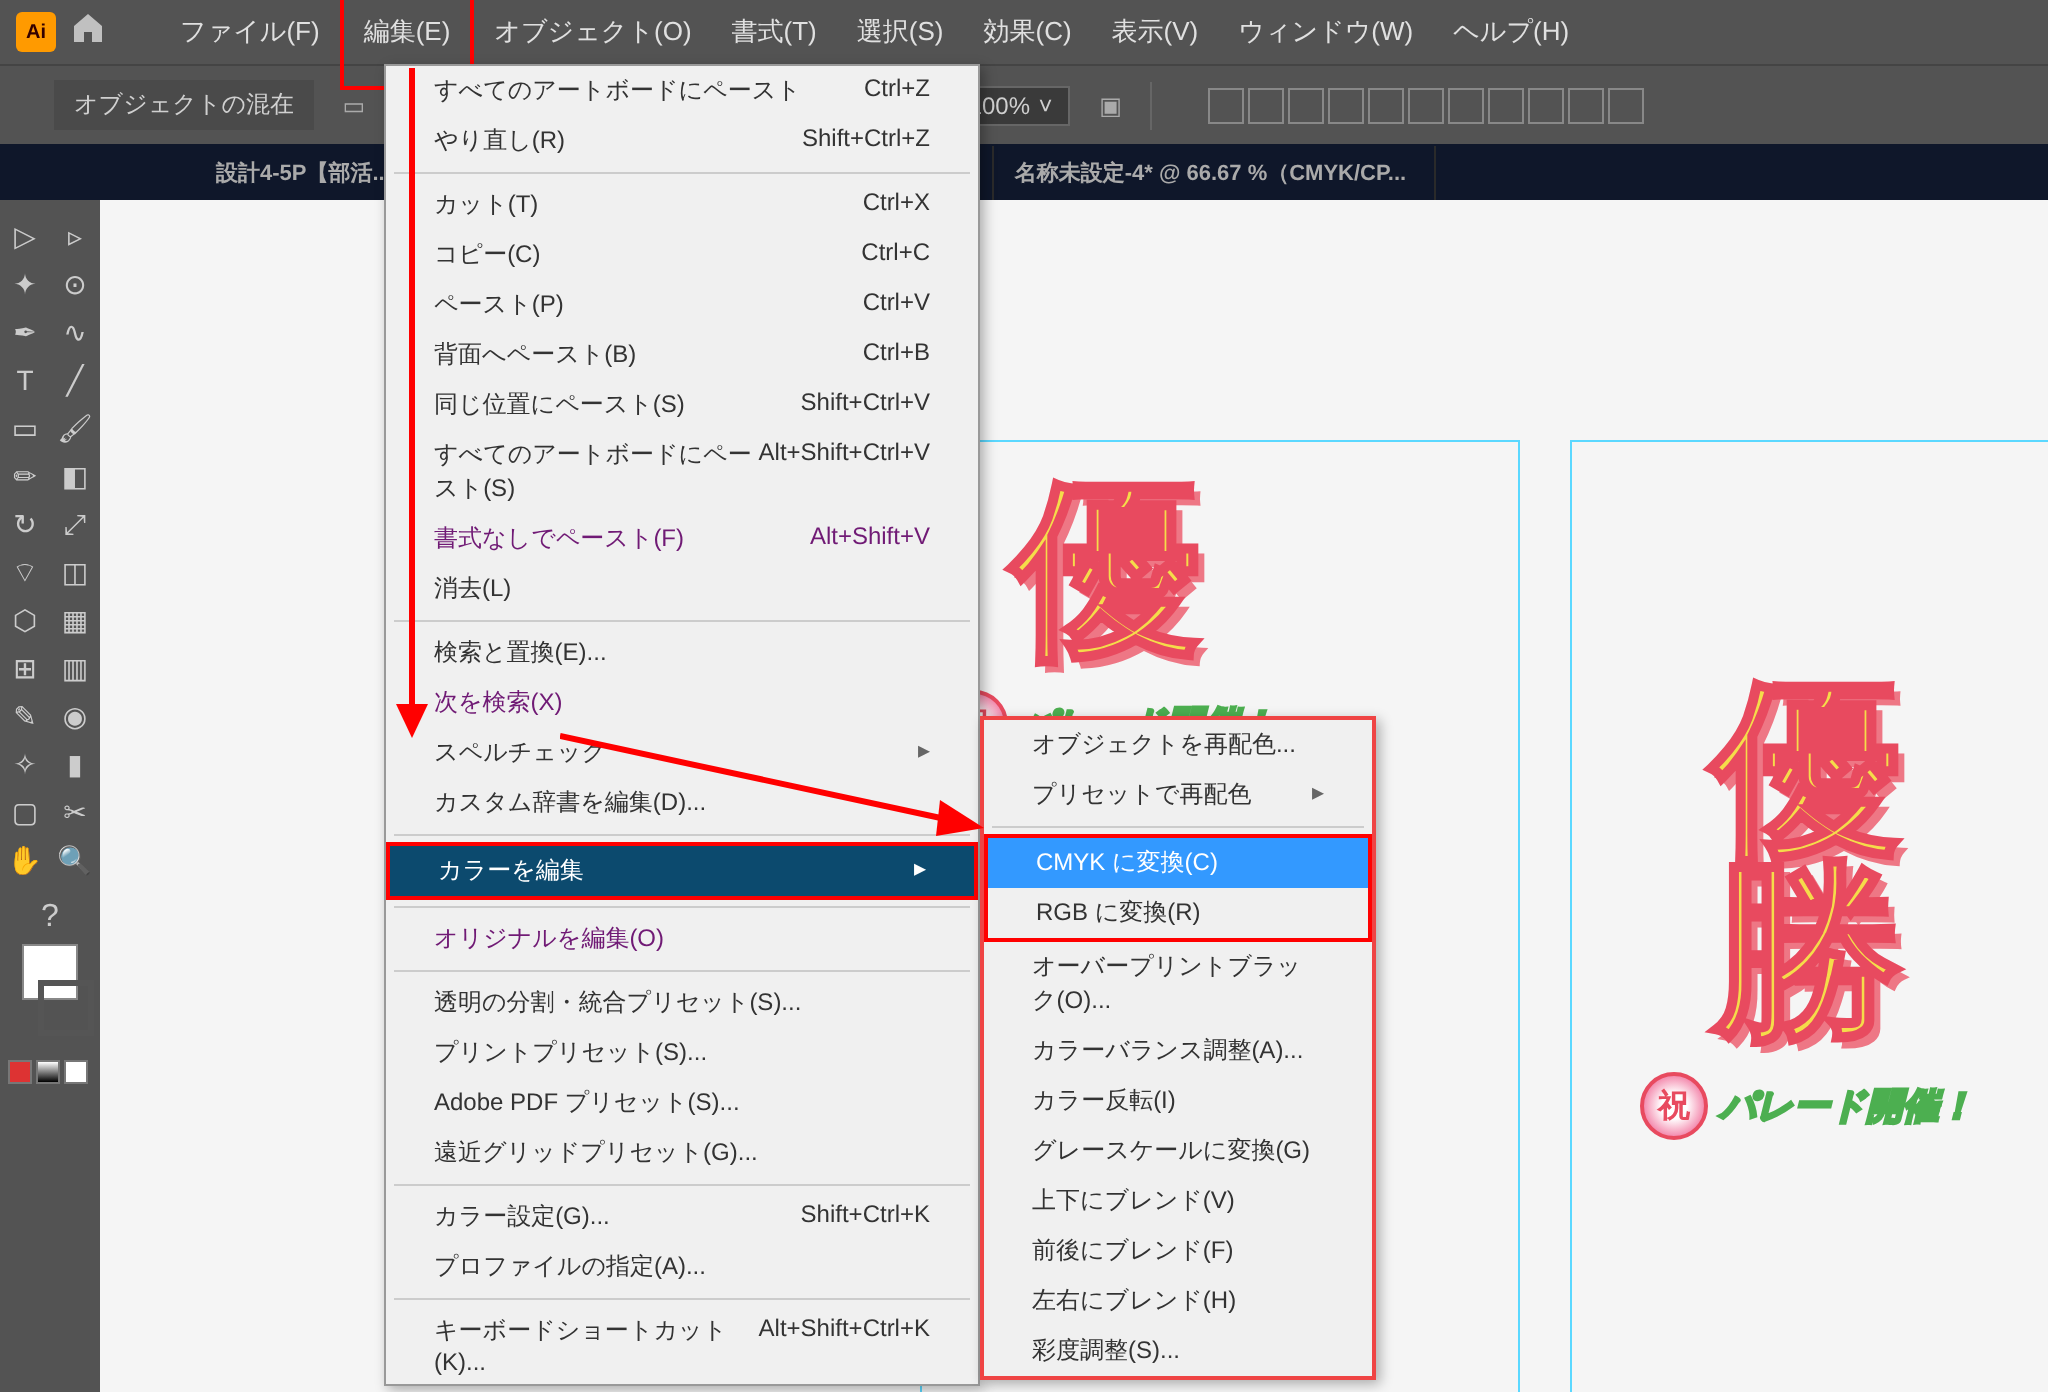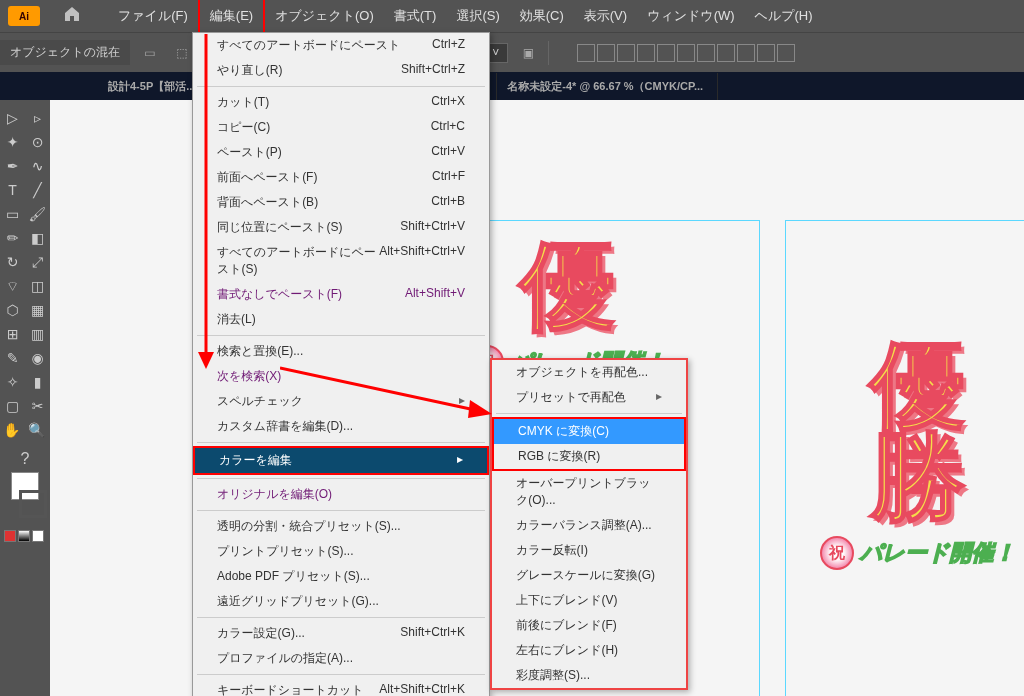--- a/index.html
+++ b/index.html
@@ -1,24 +1,24 @@
 <!DOCTYPE html>
 <html><head>
   <meta charset="utf-8">
   <style>
     * { box-sizing: border-box; margin: 0; padding: 0; font-family: 'Segoe UI', 'Meiryo', sans-serif; }
     body { width: 1024px; height: 696px; overflow: hidden; background: #f0f0f0; position: relative; }
     
     .menubar { height: 32px; background: #535353; display: flex; align-items: center; padding: 0 8px; color: #e0e0e0; font-size: 13px; }
-    .app-icon { width: 32px; height: 20px; background: #ff9a00; color: #330000; font-weight: bold; font-size: 10px; display: flex; align-items: center; justify-content: center; border-radius: 3px; margin-right: 24px; }
+    .app-icon { width: 20px; height: 20px; background: #ff9a00; color: #330000; font-weight: bold; font-size: 10px; display: flex; align-items: center; justify-content: center; border-radius: 3px; margin-right: 8px; }
     .home-icon { width: 20px; height: 20px; margin-right: 24px; color: #c0c0c0; }
     .menu-item { padding: 18px 10px; cursor: pointer; }
     .menu-item.highlighted { border: 2px solid #ff0000; }
     
-    .toolbar { height: 40px; background: #535353; display: flex; align-items: center; padding: 0 0; color: #d0d0d0; font-size: 12px; border-top: 1px solid #444; gap: 8px; }
+    .toolbar { height: 40px; background: #535353; display: flex; align-items: center; padding: 0 27px; color: #d0d0d0; font-size: 12px; border-top: 1px solid #444; gap: 8px; }
     .toolbar-label { padding: 4px 10px; background: #4a4a4a; }
     .toolbar-icon { width: 24px; height: 24px; display: flex; align-items: center; justify-content: center; color: #aaa; }
     .toolbar-sep { width: 1px; height: 24px; background: #666; }
     .opacity-box { display: flex; align-items: center; gap: 6px; margin-left: 180px; }
     .opacity-val { background: #3a3a3a; padding: 2px 8px; border: 1px solid #666; width: 60px; display: flex; justify-content: space-between; align-items: center; }
     .align-icons { display: flex; gap: 2px; margin-left: 20px; }
     .align-ic { width: 18px; height: 18px; border: 1px solid #888; }
     
     .tabs { height: 28px; background: #0f172a; display: flex; align-items: center; color: #aaa; font-size: 11px; padding-left: 98px; font-weight: bold; }
     .tab { padding: 6px 14px 6px 10px; border-right: 1px solid #2a2a2a; display: flex; align-items: center; gap: 10px; }
@@ -46,21 +46,21 @@
     .dd-sep { height: 1px; background: #ccc; margin: 3px 4px; }
     
     .dropdown2 { position: absolute; left: 490px; top: 358px; width: 198px; background: #f0f0f0; border: 2px solid #ef4444; box-shadow: 2px 2px 6px rgba(0,0,0,0.3); z-index: 101; font-size: 12px; color: #333; }
     .dd2-group { border: 2px solid #ff0000; text-align: center; }
     .dd-item.hl2 { background: #3399ff; color: #fff; }
     
     .artwork { position: absolute; display: flex; flex-direction: column; align-items: center; }
     .art-char { font-size: 96px; font-weight: 900; color: #F5DC4A; -webkit-text-stroke: 2px #E84A5F; text-shadow: 4px 4px 0 #EE7785; line-height: 0.95; }
     .art-badge { display: flex; align-items: center; gap: 6px; margin-top: 14px; }
     .badge-circle { width: 34px; height: 34px; border-radius: 50%; background: radial-gradient(circle, #fff 30%, #F48FB1 70%); border: 2px solid #E84A5F; display: flex; align-items: center; justify-content: center; color: #E84A5F; font-weight: bold; font-size: 16px; }
-    .badge-text { font-size: 22px; font-weight: 900; color: #fff; -webkit-text-stroke: 1.5px #4CAF50; font-style: italic; }
+    .badge-text { font-size: 18px; font-weight: 900; color: #fff; -webkit-text-stroke: 1.5px #4CAF50; font-style: italic; }
     
     .arrow-vert { position: absolute; left: 196px; top: 34px; z-index: 200; }
     .arrow-diag { position: absolute; left: 280px; top: 360px; z-index: 200; }
     
     .guides { position: absolute; border: 1px solid #5bd8ff; }
   </style>
 </head>
 <body>
 
 <div class="menubar">
@@ -232,24 +232,20 @@
     </div>
   <div class="dd-item">
       <span>コピー(C)</span>
       <span>Ctrl+C</span>
     </div>
   <div class="dd-item">
       <span>ペースト(P)</span>
       <span>Ctrl+V</span>
     </div>
   <div class="dd-item">
-      <span>前面へペースト(F)</span>
-      <span>Ctrl+F</span>
-    </div>
-  <div class="dd-item">
       <span>背面へペースト(B)</span>
       <span>Ctrl+B</span>
     </div>
   <div class="dd-item">
       <span>同じ位置にペースト(S)</span>
       <span>Shift+Ctrl+V</span>
     </div>
   <div class="dd-item">
       <span>すべてのアートボードにペースト(S)</span>
       <span>Alt+Shift+Ctrl+V</span>

